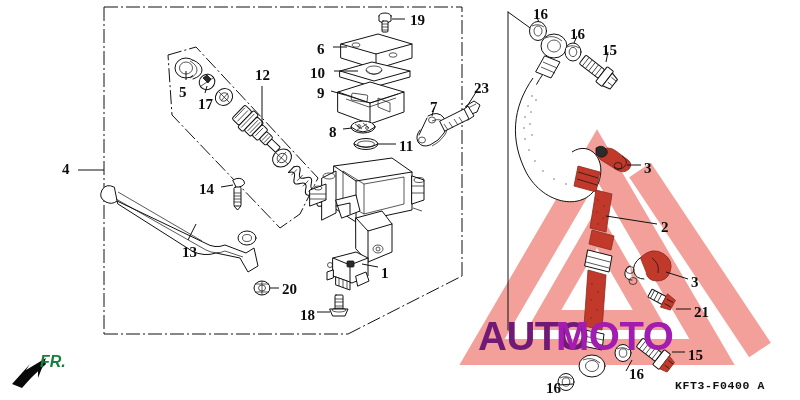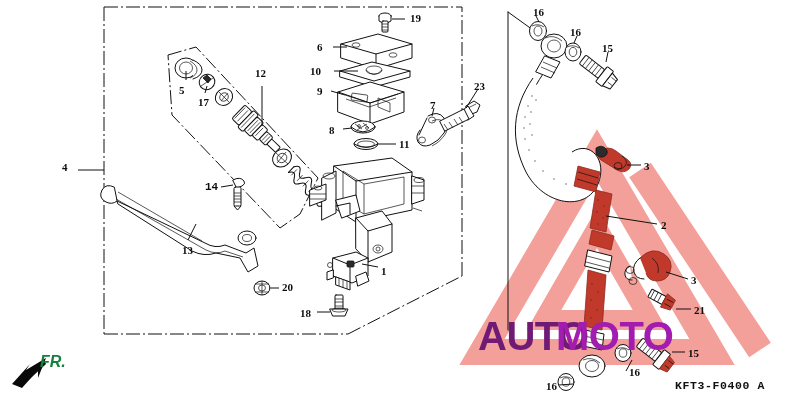--- a/index.html
+++ b/index.html
@@ -4,21 +4,21 @@
 <style>
   html,body{margin:0;padding:0;background:#ffffff;}
   #page{
     position:relative;width:800px;height:400px;overflow:hidden;
     background:#ffffff;
     font-family:"Liberation Serif", serif;
   }
   #art{position:absolute;left:0;top:0;width:800px;height:400px;}
   .lbl{
     position:absolute;font-family:"Liberation Serif", serif;
-    font-weight:700;font-size:11px;color:#0d0d0d;white-space:nowrap;
+    font-weight:700;font-size:15px;color:#0d0d0d;white-space:nowrap;
     line-height:1;letter-spacing:0px;
   }
   #partcode{
     position:absolute;left:639px;top:379px;
     font-family:"Liberation Mono", monospace;
     font-weight:700;font-size:11.5px;color:#111;letter-spacing:.6px;
     white-space:nowrap;
     padding-left:36px;
   }
   #frlabel{
@@ -461,21 +461,21 @@
       <div class="lbl" style="left: 198px; top: 97px; text-align: center;">17</div>
       <div class="lbl" style="left: 255px; top: 68px;">12</div>
       <div class="lbl" style="left: 410px; top: 13px;">19</div>
       <div class="lbl" style="left: 317px; top: 42px;">6</div>
       <div class="lbl" style="left: 310px; top: 66px;">10</div>
       <div class="lbl" style="left: 317px; top: 86px;">9</div>
       <div class="lbl" style="left: 329px; top: 125px;">8</div>
       <div class="lbl" style="left: 399px; top: 139px;">11</div>
       <div class="lbl" style="left: 430px; top: 100px;">7</div>
       <div class="lbl" style="left: 474px; top: 81px;">23</div>
-      <div class="lbl" style="left: 205px; top: 182px; font-family: Liberation Mono, monospace;">14</div>
+      <div class="lbl" style="left: 199px; top: 182px;">14</div>
       <div class="lbl" style="left: 182px; top: 245px;">13</div>
       <div class="lbl" style="left: 282px; top: 282px;">20</div>
       <div class="lbl" style="left: 381px; top: 266px;">1</div>
       <div class="lbl" style="left: 300px; top: 308px;">18</div>
       <div class="lbl" style="left: 533px; top: 7px;">16</div>
       <div class="lbl" style="left: 570px; top: 27px;">16</div>
       <div class="lbl" style="left: 602px; top: 43px;">15</div>
       <div class="lbl" style="left: 644px; top: 161px;">3</div>
       <div class="lbl" style="left: 661px; top: 220px;">2</div>
       <div class="lbl" style="left: 691px; top: 275px;">3</div>

